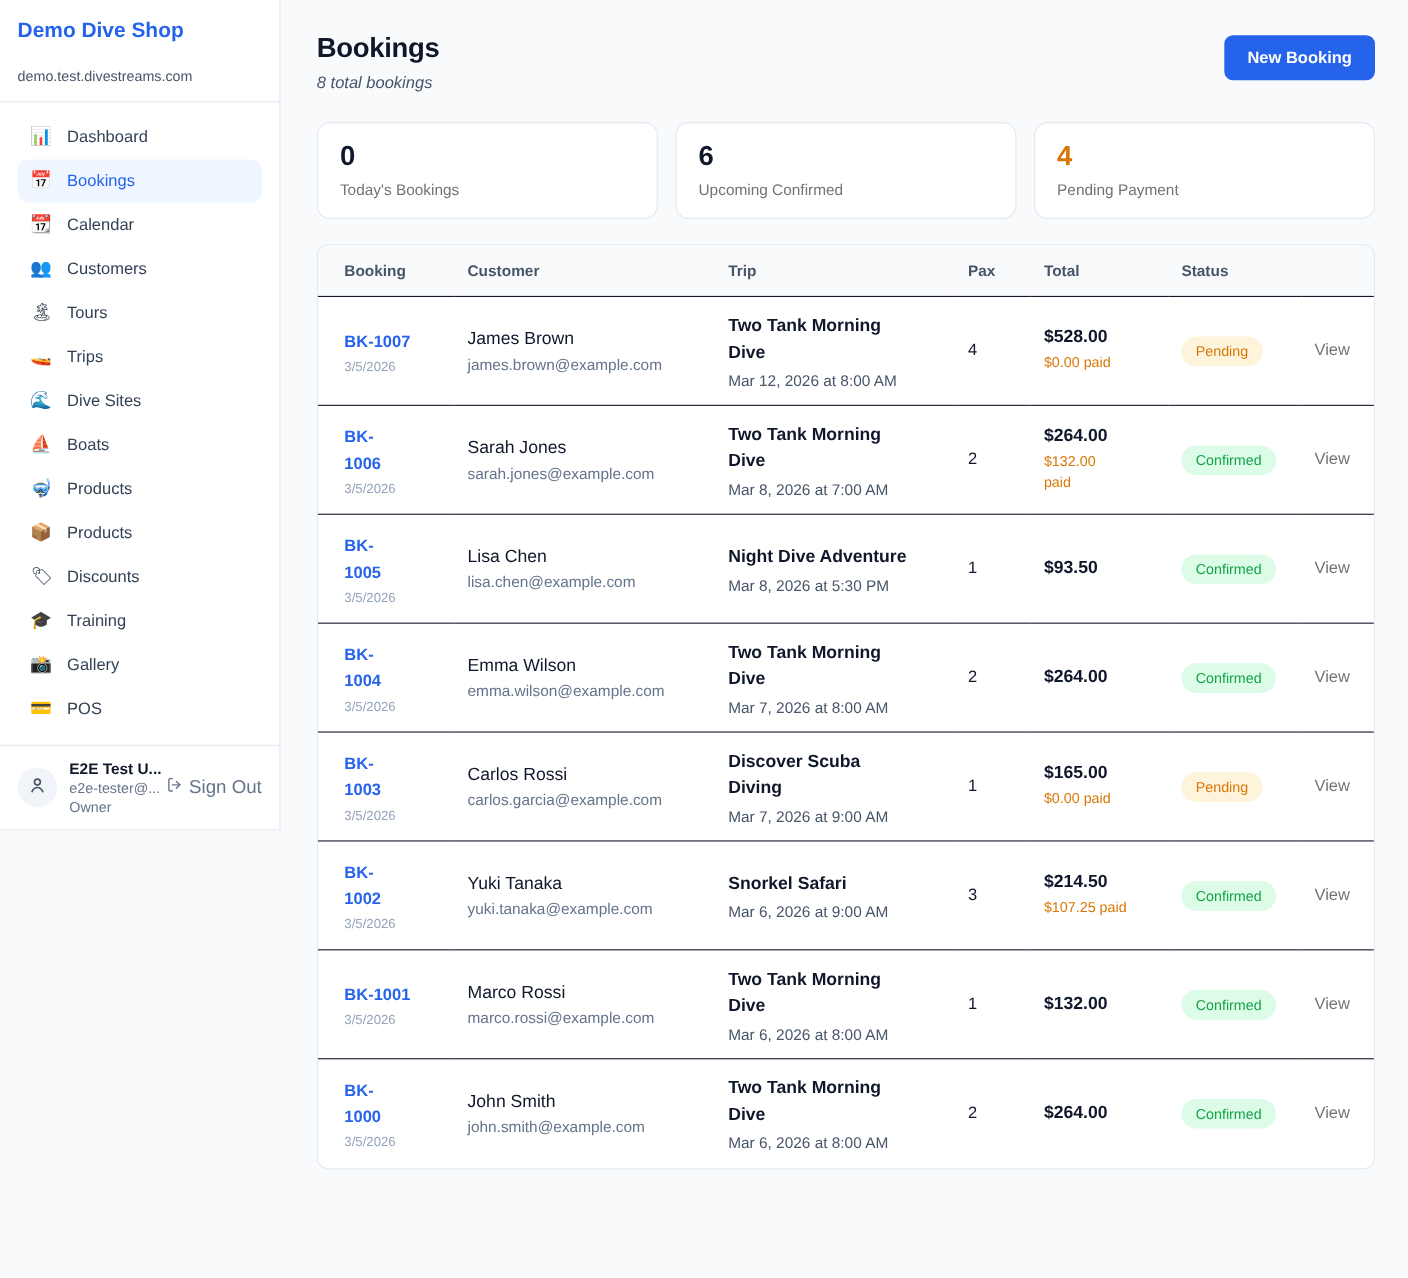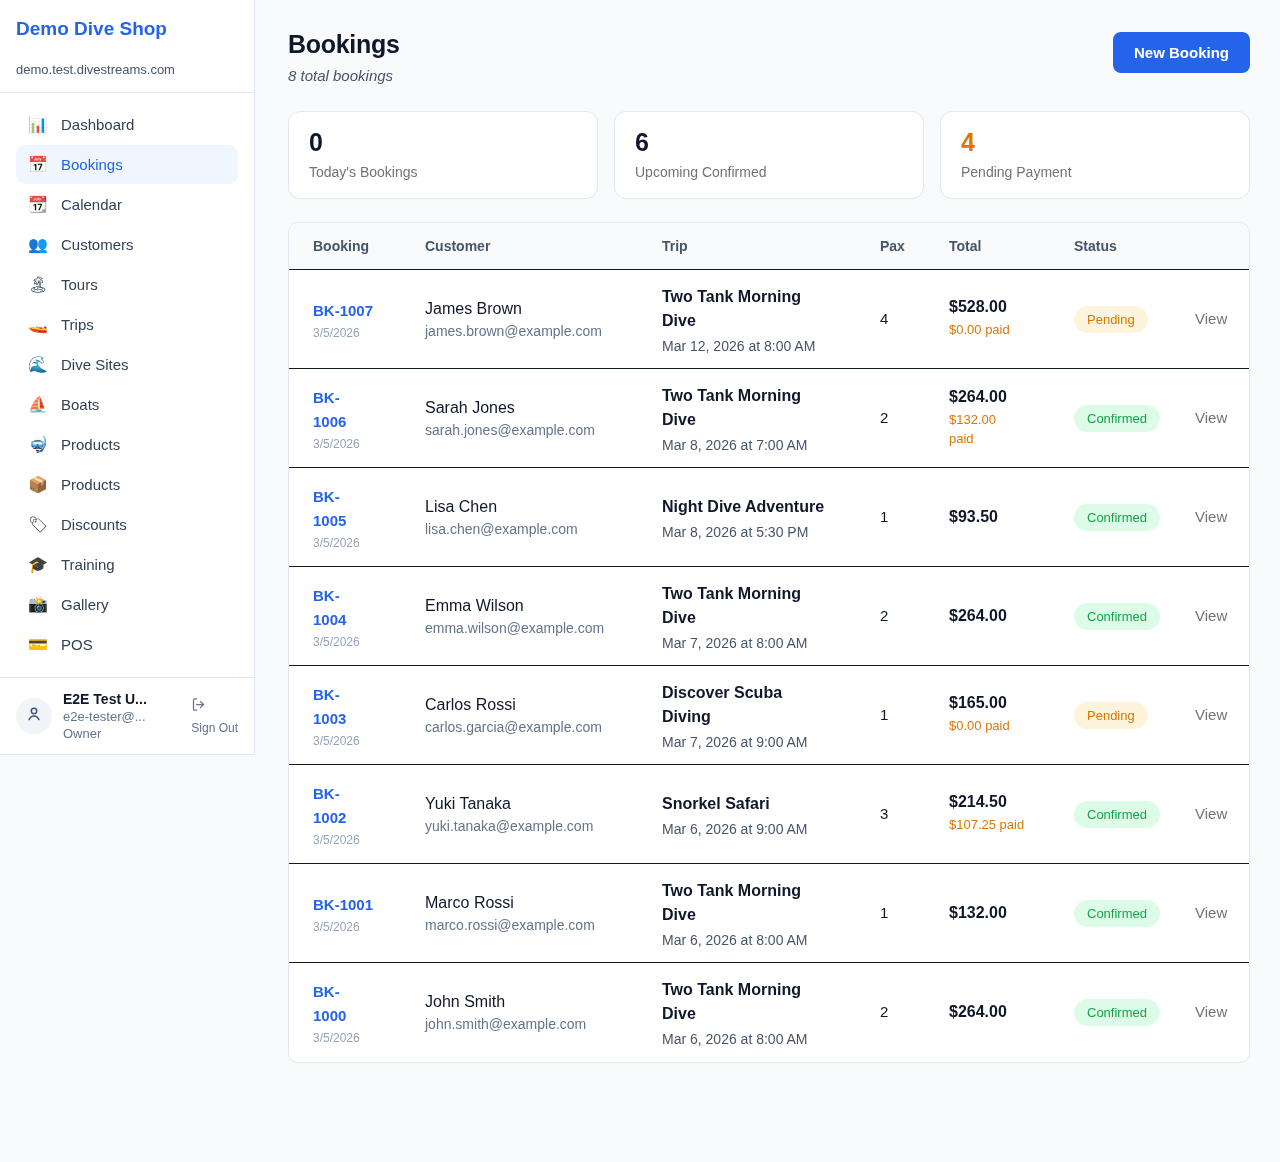--- a/index.html
+++ b/index.html
@@ -37,22 +37,22 @@
   .avatar {
     width: 36px; height: 36px; border-radius: 50%;
     background: #f1f5f9; display: flex; align-items: center; justify-content: center;
     flex-shrink: 0;
   }
   .user-info { min-width: 0; }
   .user-name { font-size: 14px; font-weight: 700; color: #0f172a; white-space: nowrap; }
   .user-email { font-size: 13px; color: #64748b; margin-top: 2px; white-space: nowrap; }
   .user-role { font-size: 13px; color: #64748b; margin-top: 2px; }
   .signout {
-    margin-left: auto; color: #64748b; font-size: 12px;
-    display: flex; align-items: flex-start; gap: 6px; cursor: pointer; white-space: nowrap; flex-direction: column;
+    margin-left: auto; color: #64748b; font-size: 17px;
+    display: flex; align-items: flex-start; gap: 6px; cursor: pointer; white-space: nowrap;
   }
 
   
   .main { flex: 1; padding: 30px 32px 0 33px; }
   .main-header { display: flex; justify-content: space-between; align-items: flex-start; }
   .page-title { font-size: 25px; font-weight: 700; color: #0f172a; letter-spacing: -0.3px; }
   .page-subtitle { font-size: 15px; color: #475569; margin-top: 8px; font-style: italic; }
   .btn-primary {
     background: #2563eb; color: #ffffff; border: none;
     font-family: "Liberation Sans", sans-serif;

